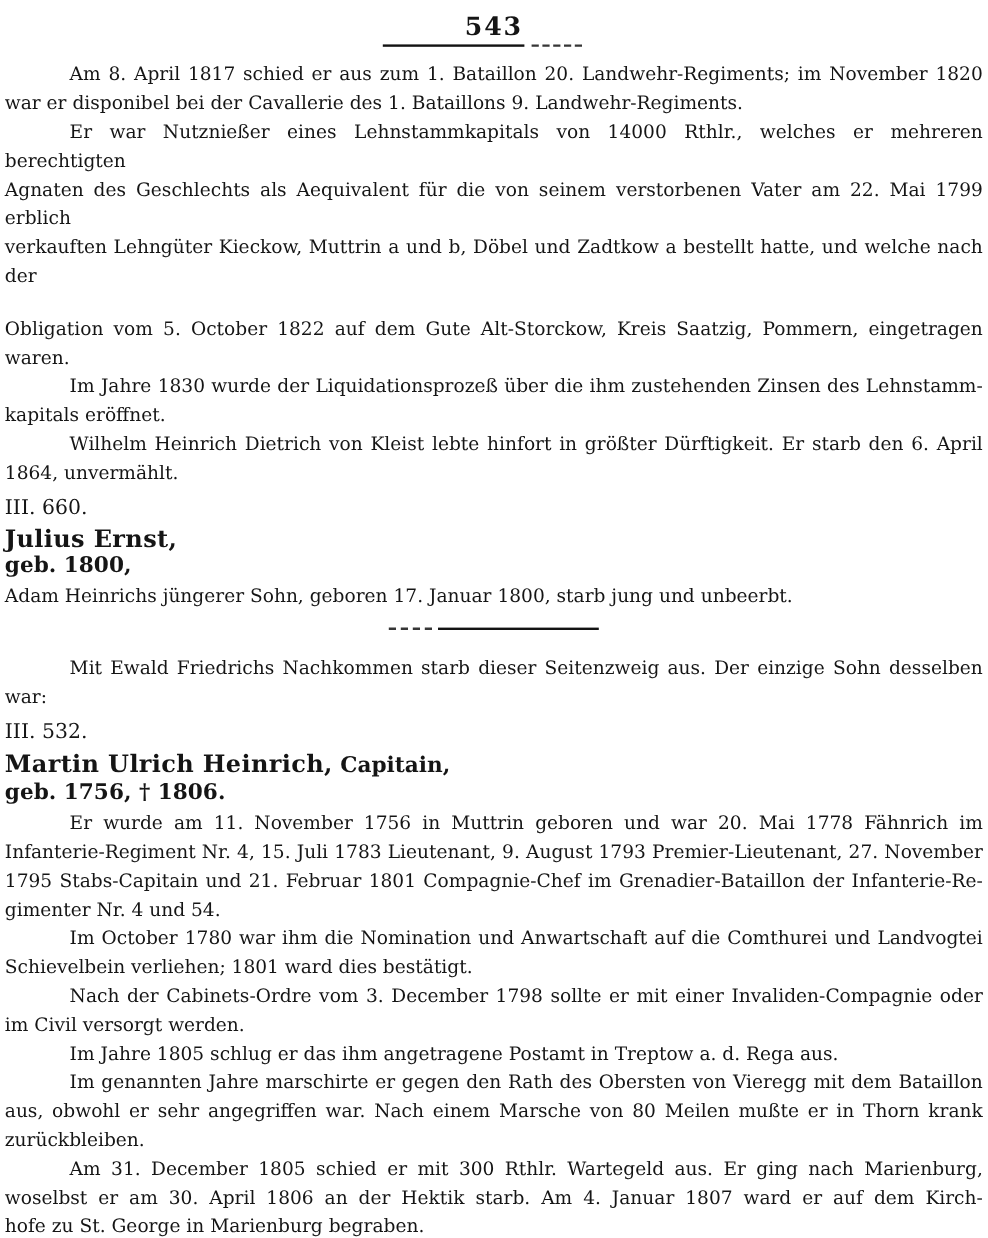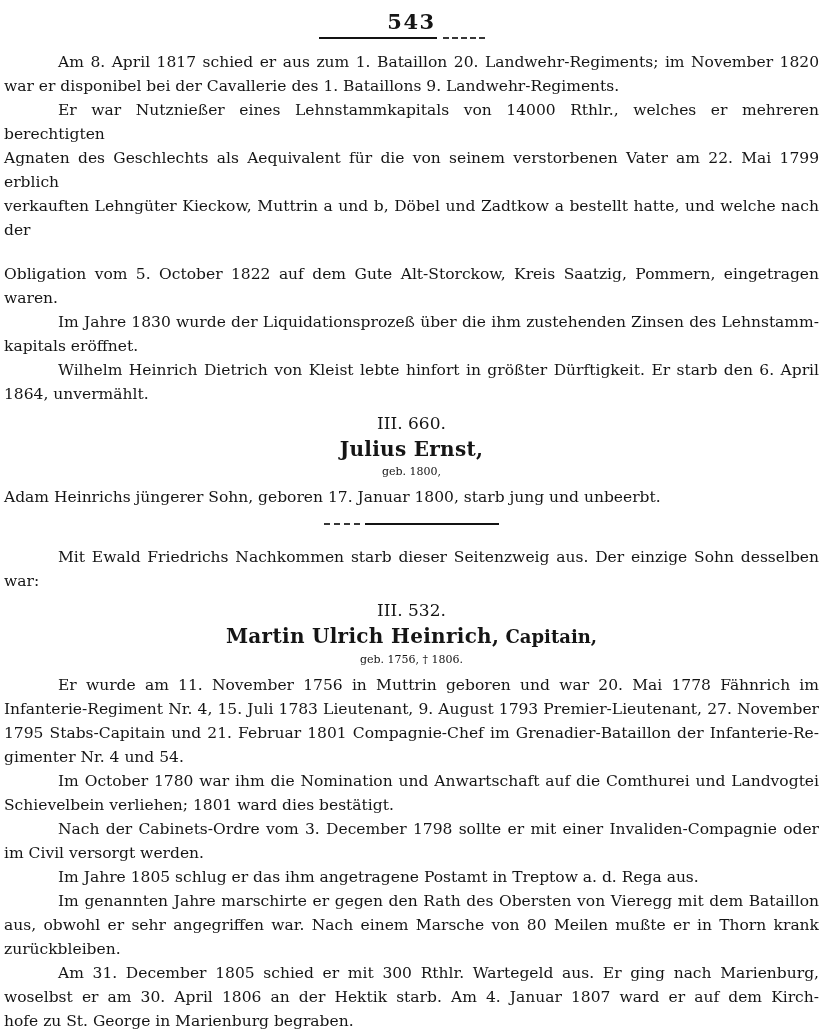--- a/index.html
+++ b/index.html
@@ -32,25 +32,25 @@
   }
   .rh-solid { width: 118px; height: 2px; background: #131313; }
   .rh-dots  { width: 42px; height: 0; border-bottom: 2px dashed #131313; margin-left: 6px; opacity: .85; }
   
   .para { margin: 0; }
   .line { text-align: justify; text-align-last: justify; }
   .line.last { text-align-last: left; }
   .para.fill .line.last { text-align-last: justify; margin-top: 20px; }
   .line.first { text-indent: 54px; }
   
-  .h { text-align: center; }
+  .h { }
   .h-number { font-size: 17px; line-height: 22px; margin-top: 6px; }
   .h-name   { font-size: 20px; line-height: 24px; margin-top: 3px; font-weight: bold; letter-spacing: .3px; }
   .h-name .suffix { font-weight: bold; font-size: 18px; letter-spacing: 0; }
-  .h-dates  { font-size: 11px; line-height: 22px; margin-bottom: 2px; font-weight: normal; }
+  .h-dates  { font-size: 18px; line-height: 22px; margin-bottom: 2px; font-weight: bold; }
   
   .rule-section {
     display: flex; justify-content: center; align-items: center;
     height: 3px; margin: 13px 0;
   }
   .rs-dots  { width: 36px; height: 0; border-bottom: 2px dashed #131313; margin-right: 5px; opacity: .85; }
   .rs-solid { width: 134px; height: 2px; background: #131313; }
 </style>
 </head>
 <body>

